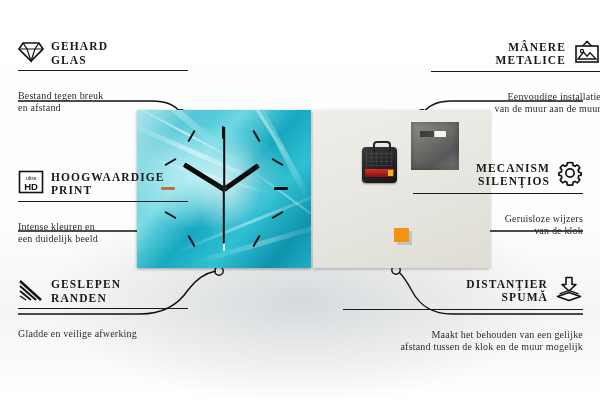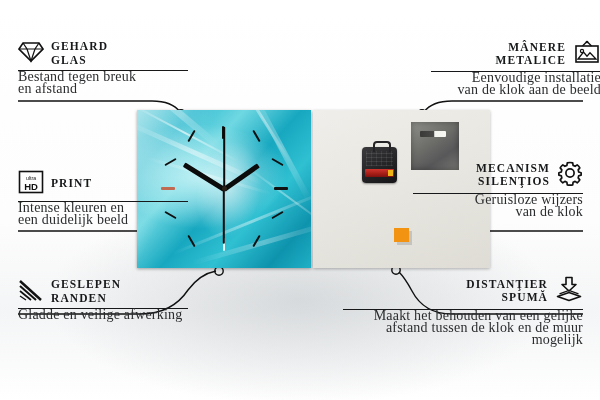--- a/index.html
+++ b/index.html
@@ -76,21 +76,21 @@
   .hand{position:absolute;background:#0b0b0b;transform-origin:0% 50%;border-radius:1px;}
   #center-pin{position:absolute;left:85px;top:76px;width:5px;height:5px;border-radius:50%;background:#2a2018;box-shadow:0 0 2px rgba(0,0,0,.7);}
 
   
   .callout{position:absolute;}
   .co-head{display:flex;align-items:center;gap:7px;white-space:nowrap;}
   .co-title{font-size:11.5px;letter-spacing:1.1px;color:#16181a;line-height:13.5px;font-weight:bold;}
   .rightside .co-head{justify-content:flex-end;}
   .rightside .co-title{text-align:right;}
   .co-rule{height:1.4px;background:#16181a;margin-top:3px;}
-  .co-desc{font-size:14px;color:#2a2c2e;line-height:12px;margin-top:0;letter-spacing:.2px;}
+  .co-desc{font-size:10px;color:#2a2c2e;line-height:12px;margin-top:19px;letter-spacing:.2px;}
   .rightside .co-desc{text-align:right;}
   .icon{flex:0 0 auto;display:block;}
 
   svg.leader{position:absolute;left:0;top:0;width:600px;height:400px;pointer-events:none;}
 </style>
 </head>
 <body>
 
 <div id="stage">
 
@@ -192,20 +192,21 @@
   <div class="callout" style="left:18px;top:170px;width:170px;">
     <div class="co-head">
       <span class="icon">
         <svg width="26" height="24" viewBox="0 0 26 24">
           <rect x="1.5" y="1.5" width="23" height="21" fill="none" stroke="#111" stroke-width="1.6"></rect>
           <text x="13" y="10" font-family="Liberation Sans, sans-serif" font-size="5.2" text-anchor="middle" fill="#111">ultra</text>
           <text x="13" y="19.5" font-family="Liberation Sans, sans-serif" font-size="9.5" font-weight="bold" text-anchor="middle" fill="#111">HD</text>
         </svg>
       </span>
       <span>
+        <div class="co-title">HOOGWAARDIGE</div>
         <div class="co-title">PRINT</div>
       </span>
     </div>
     <div class="co-rule"></div>
     <div class="co-desc">
       <div>Intense kleuren en</div>
       <div>een duidelijk beeld</div>
     </div>
   </div>
 
@@ -242,21 +243,21 @@
           <circle cx="14" cy="2" r="1.3" fill="#111"></circle>
           <rect x="3" y="6" width="22" height="16" fill="none" stroke="#111" stroke-width="1.6"></rect>
           <path d="M5 19l5.5-7 3.5 4.2 3-3.4L23 19z" fill="none" stroke="#111" stroke-width="1.3"></path>
           <circle cx="9" cy="11" r="1.6" fill="none" stroke="#111" stroke-width="1.2"></circle>
         </svg>
       </span>
     </div>
     <div class="co-rule"></div>
     <div class="co-desc">
       <div>Eenvoudige installatie</div>
-      <div>van de klok aan de beeld</div>
+      <div>van de muur aan de muur</div>
     </div>
   </div>
 
   <div class="callout rightside" style="left:413px;top:160px;width:170px;">
     <div class="co-head">
       <span>
         <div class="co-title">MECANISM</div>
         <div class="co-title">SILENŢIOS</div>
       </span>
       <span class="icon">

